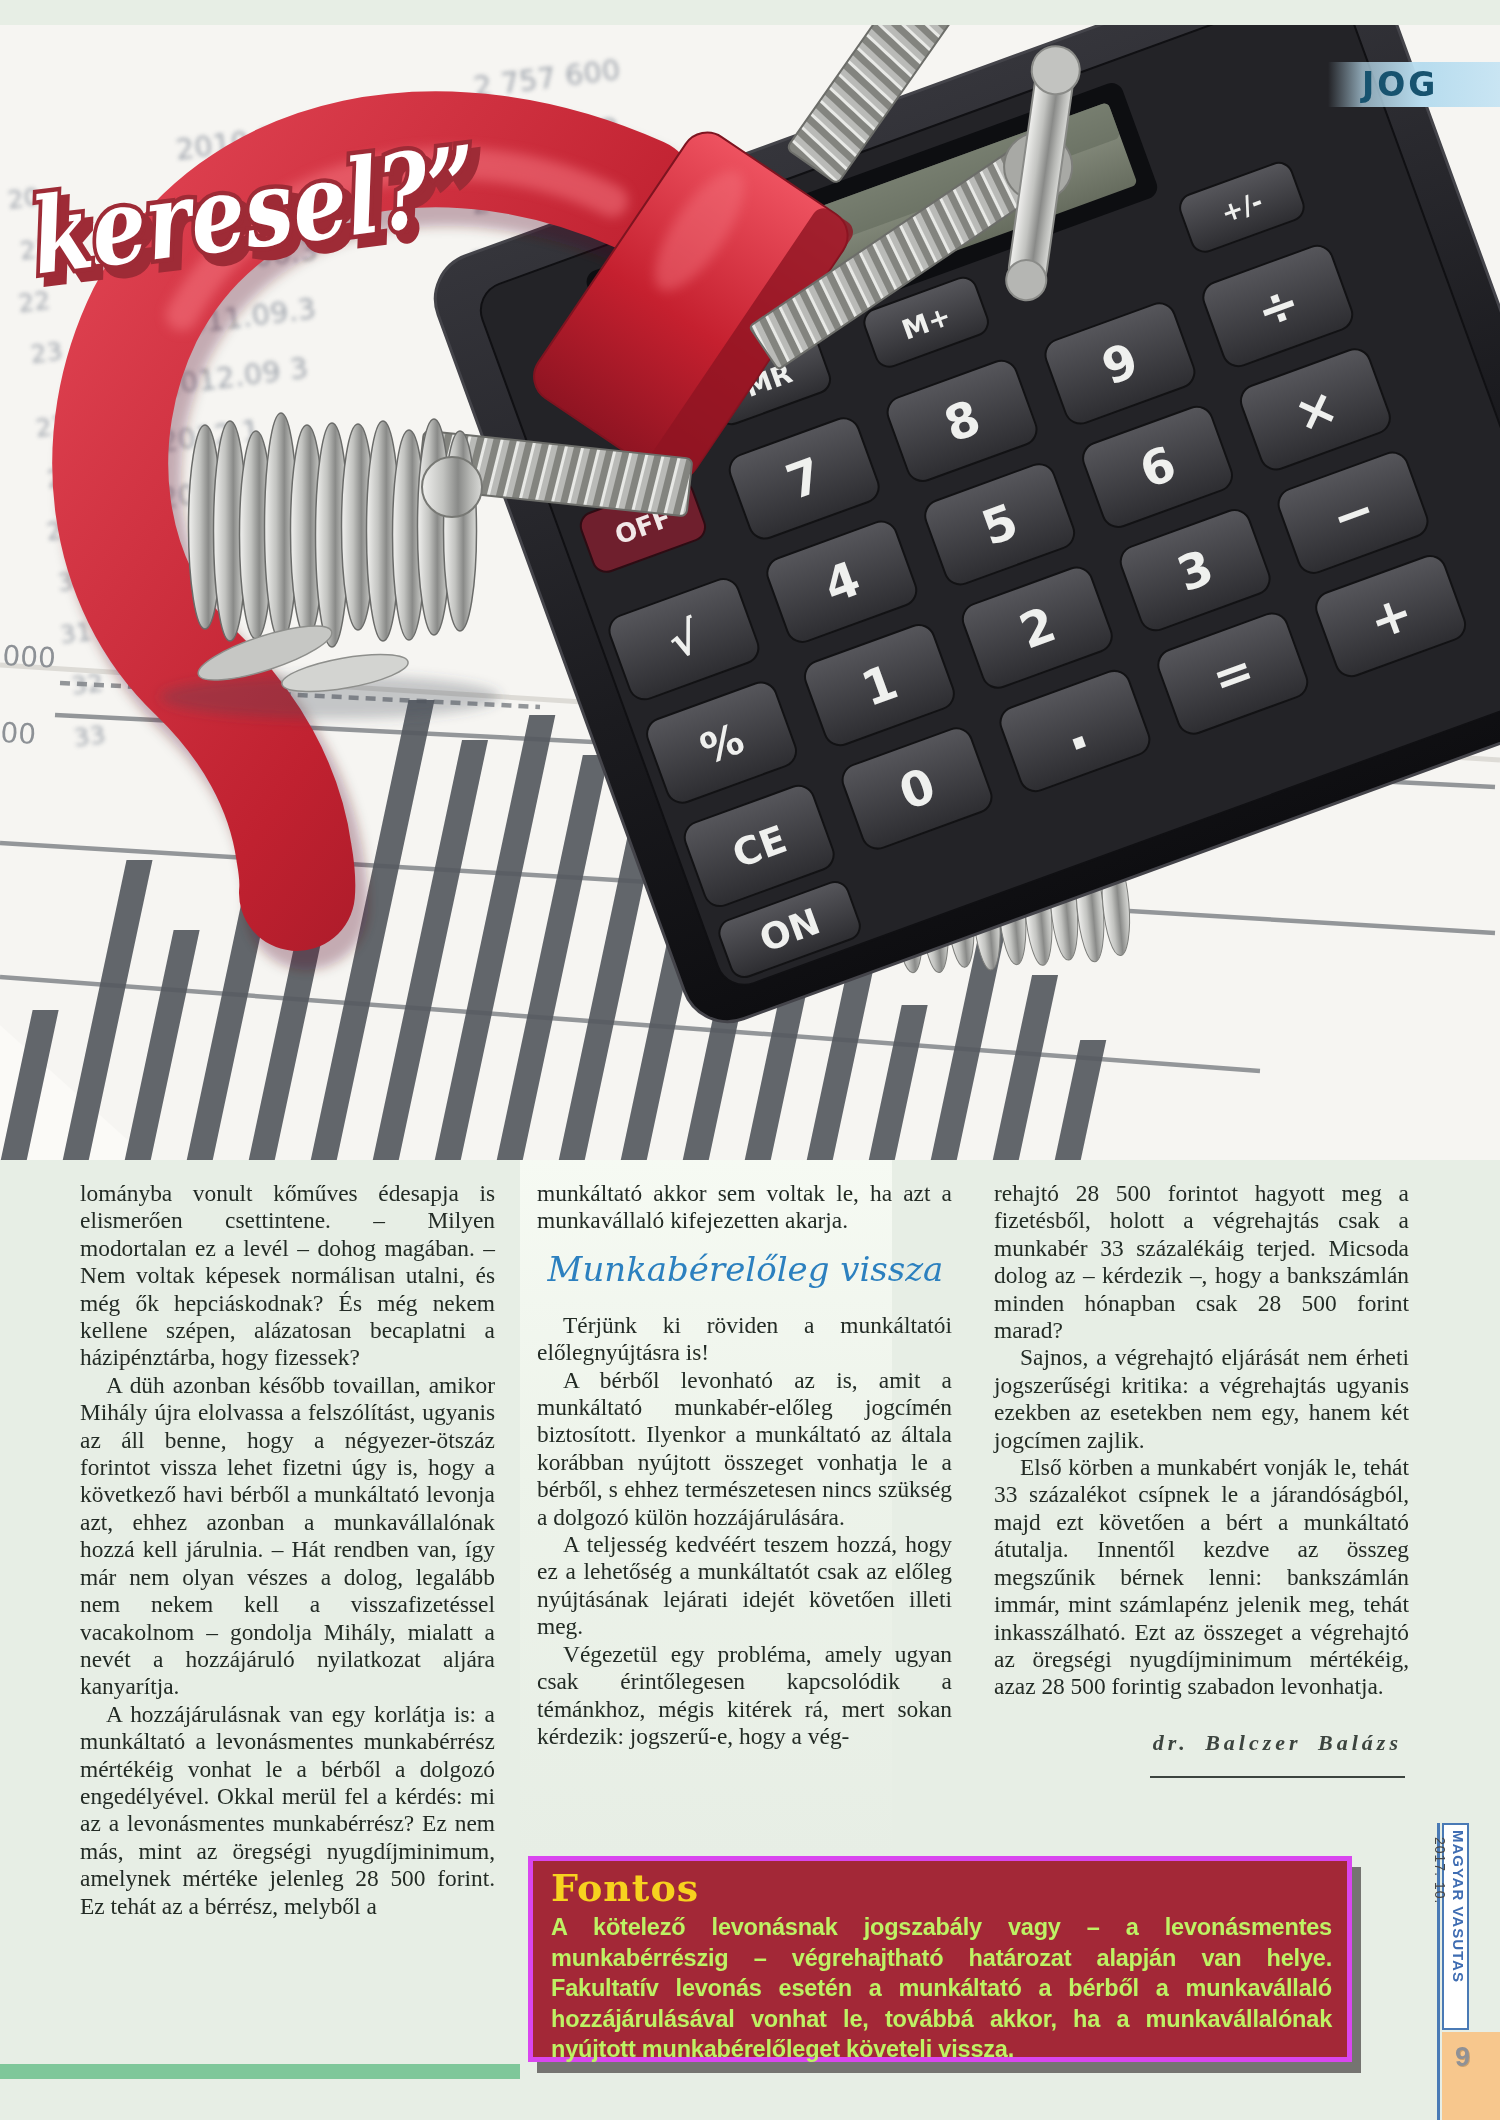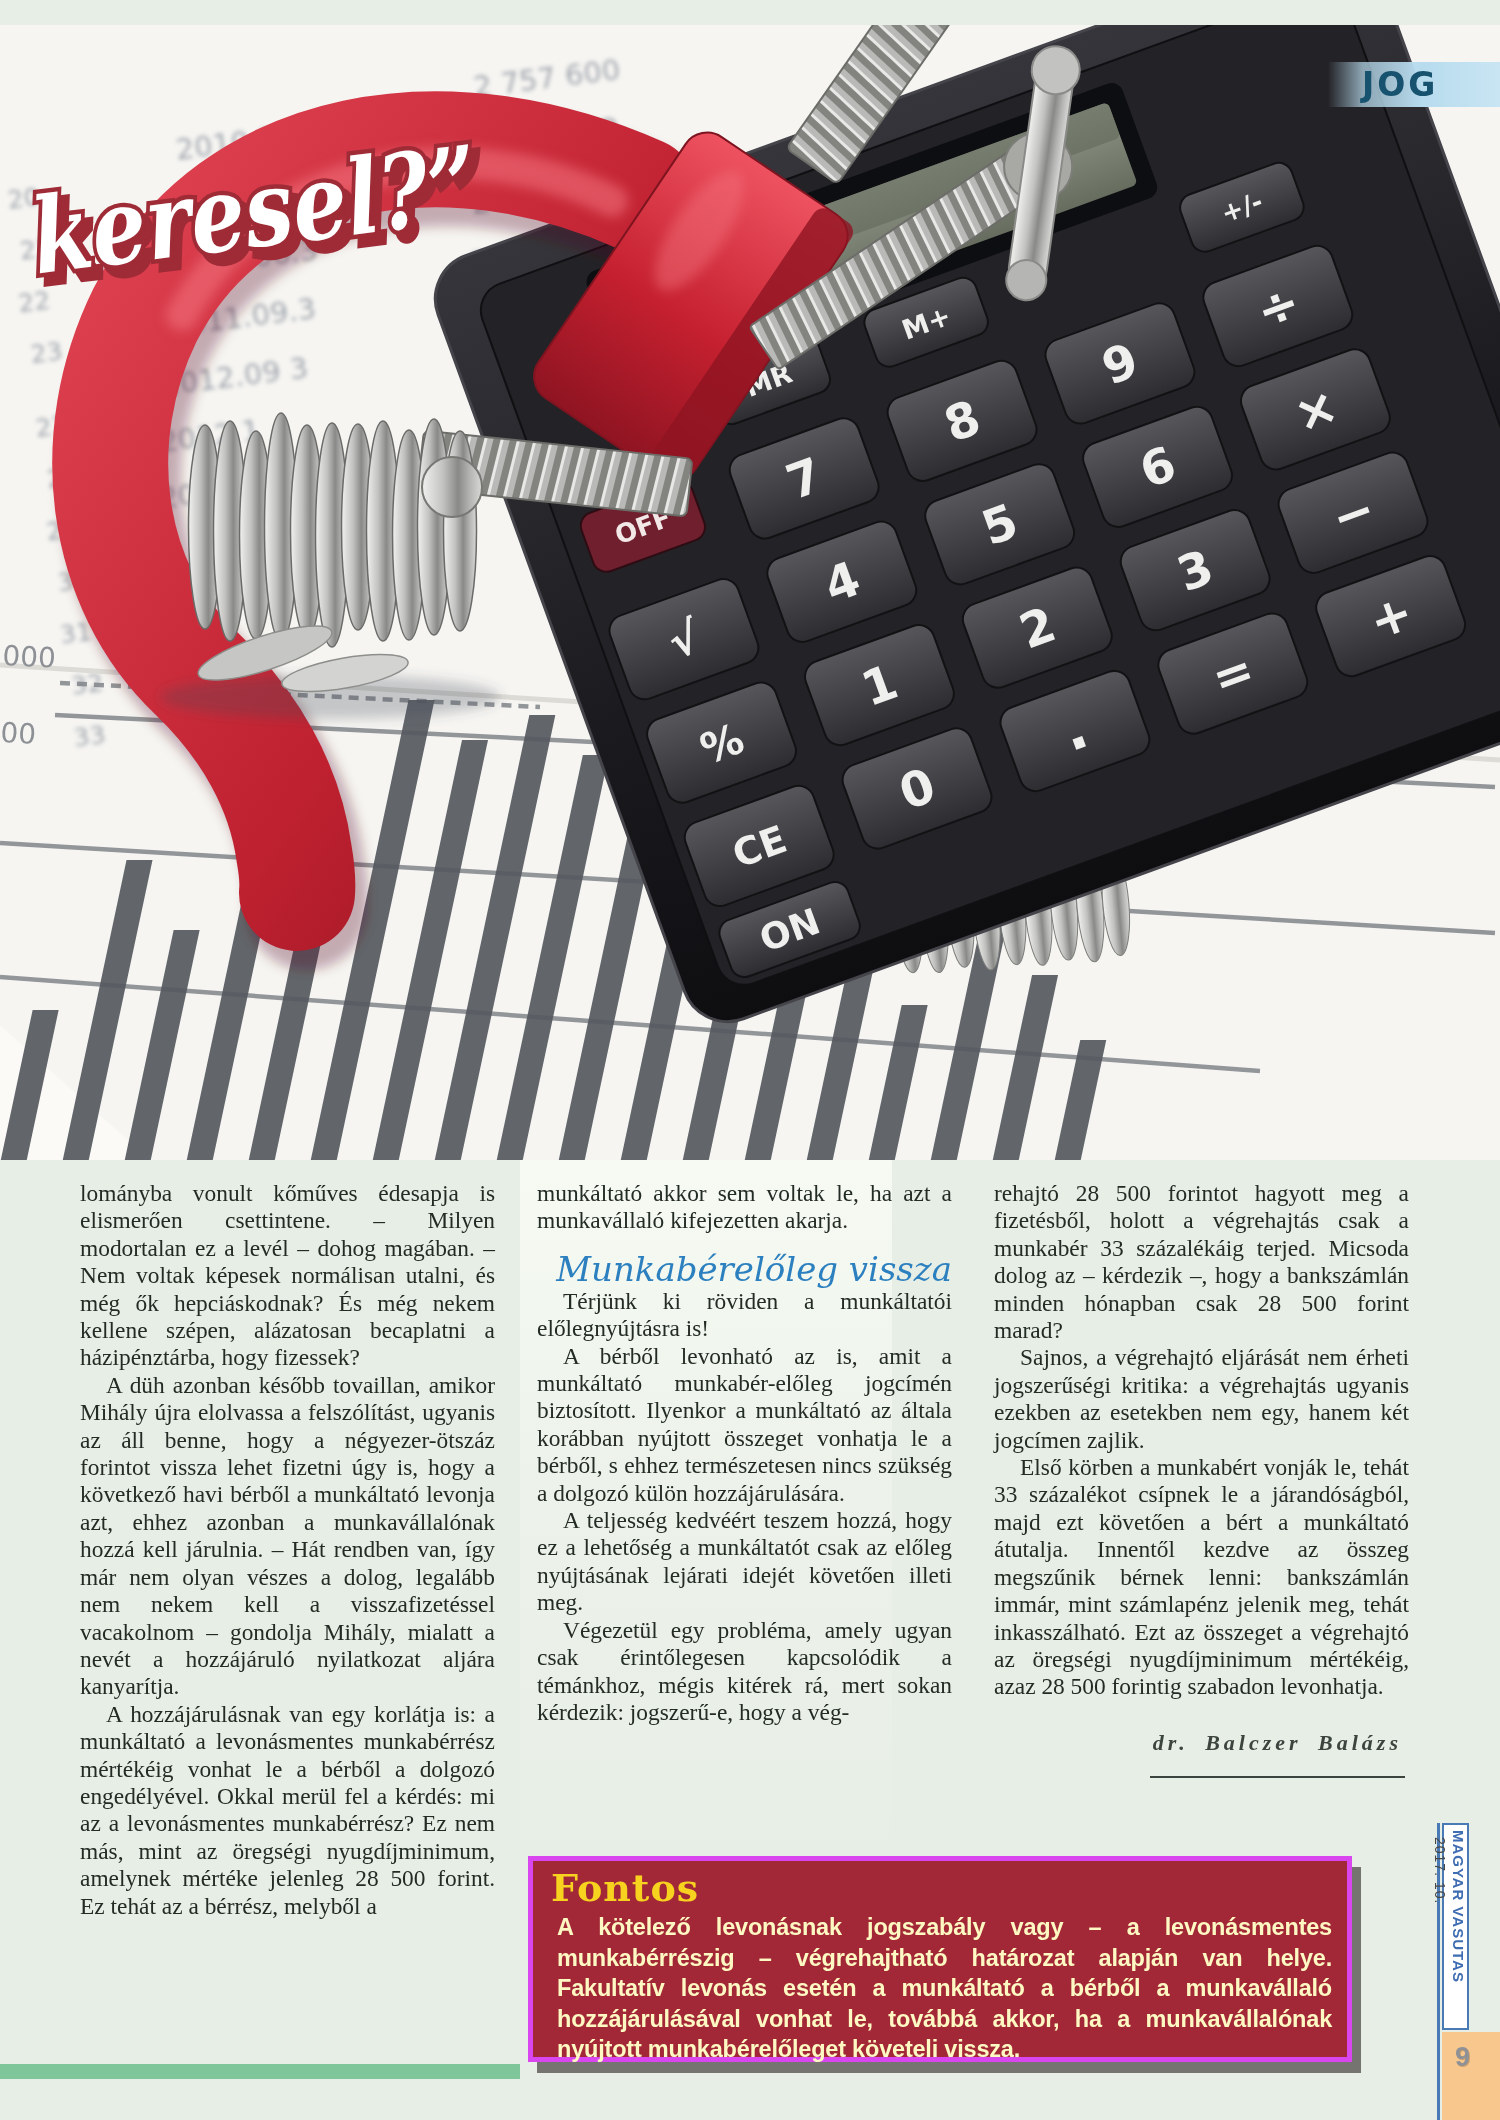--- a/index.html
+++ b/index.html
@@ -22,33 +22,33 @@
 
   
   .col2panel{position:absolute;left:520px;top:1160px;width:372px;height:698px;
              background:linear-gradient(180deg,#f6faf3 0%,#edf3ea 45%,#e7eee5 100%);}
   .col{position:absolute;top:1180px;width:415px;font-size:23.4px;line-height:27.4px;
        color:#232b25;text-align:justify;}
   .c1{left:80px;} .c2{left:537px;} .c3{left:994px;}
   .para{margin:0;}
   .ind{text-indent:26px;}
   .subhead{font-family:"DejaVu Serif",serif;font-style:italic;font-size:34px;line-height:38px;
-           color:#2c80bf;margin:15px 0 0 2px;text-align:right;font-weight:500;}
+           color:#2c80bf;margin:15px 0 24px 2px;text-align:center;font-weight:500;}
   .sig{margin-top:28px;text-align:right;padding-right:4px;}
   .sig span{display:inline-block;font-style:italic;font-weight:bold;font-size:22px;
             letter-spacing:4px;word-spacing:7px;color:#3c443f;
             border-bottom:2px solid #3c443f;padding:0 3px 20px 3px;}
 
   
   .fontos{position:absolute;left:528px;top:1856px;width:824px;height:206px;box-sizing:border-box;
           background:#a32837;border:5px solid #d946ef;box-shadow:9px 11px 0 rgba(24,17,19,.55);}
   .fontos-title{font-family:"DejaVu Serif",serif;font-weight:bold;font-size:38px;line-height:42px;
                 color:#f7d21f;margin:6px 0 3px 18px;letter-spacing:1px;}
   .fontos-body{font-family:"Liberation Sans",sans-serif;font-weight:bold;font-size:23.5px;
-               line-height:30.5px;color:#fef9c3;margin:0 15px 0 24px;text-align:justify;
+               line-height:30.5px;color:#bef264;margin:0 15px 0 18px;text-align:justify;
                letter-spacing:-0.2px;}
 
   .greenbar{position:absolute;left:0;top:2064px;width:520px;height:15px;background:#7fc79a;}
 
   
   .vrule{position:absolute;left:1437px;top:1823px;width:3px;height:297px;background:#4a7ab5;}
   .sidelabel{position:absolute;left:1442px;top:1823px;width:27px;height:207px;box-sizing:border-box;
              background:#ffffff;border:2px solid #4a7ab5;writing-mode:vertical-rl;
              font-family:"Liberation Sans",sans-serif;padding:5px 0;text-align:left;}
   .sidelabel .t{font-weight:bold;font-size:15px;letter-spacing:1px;color:#3f6db2;}

